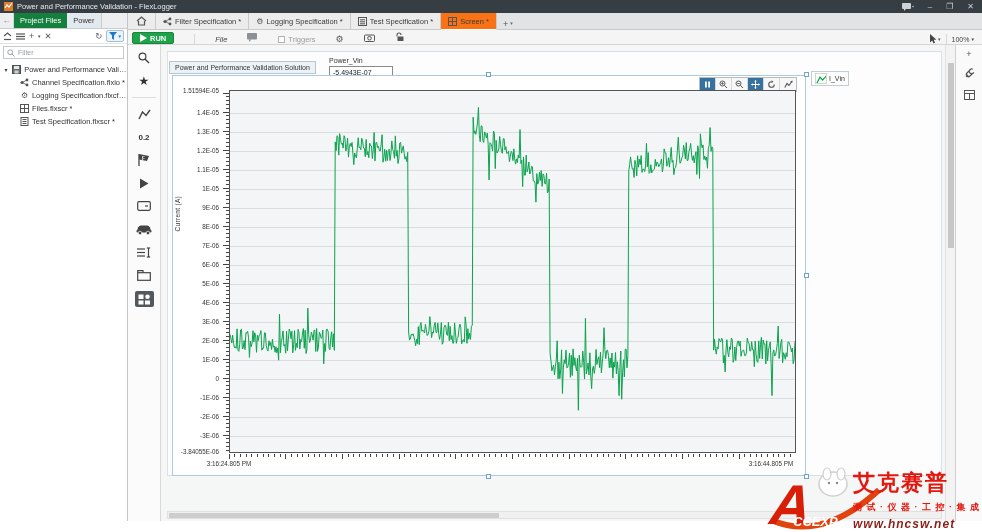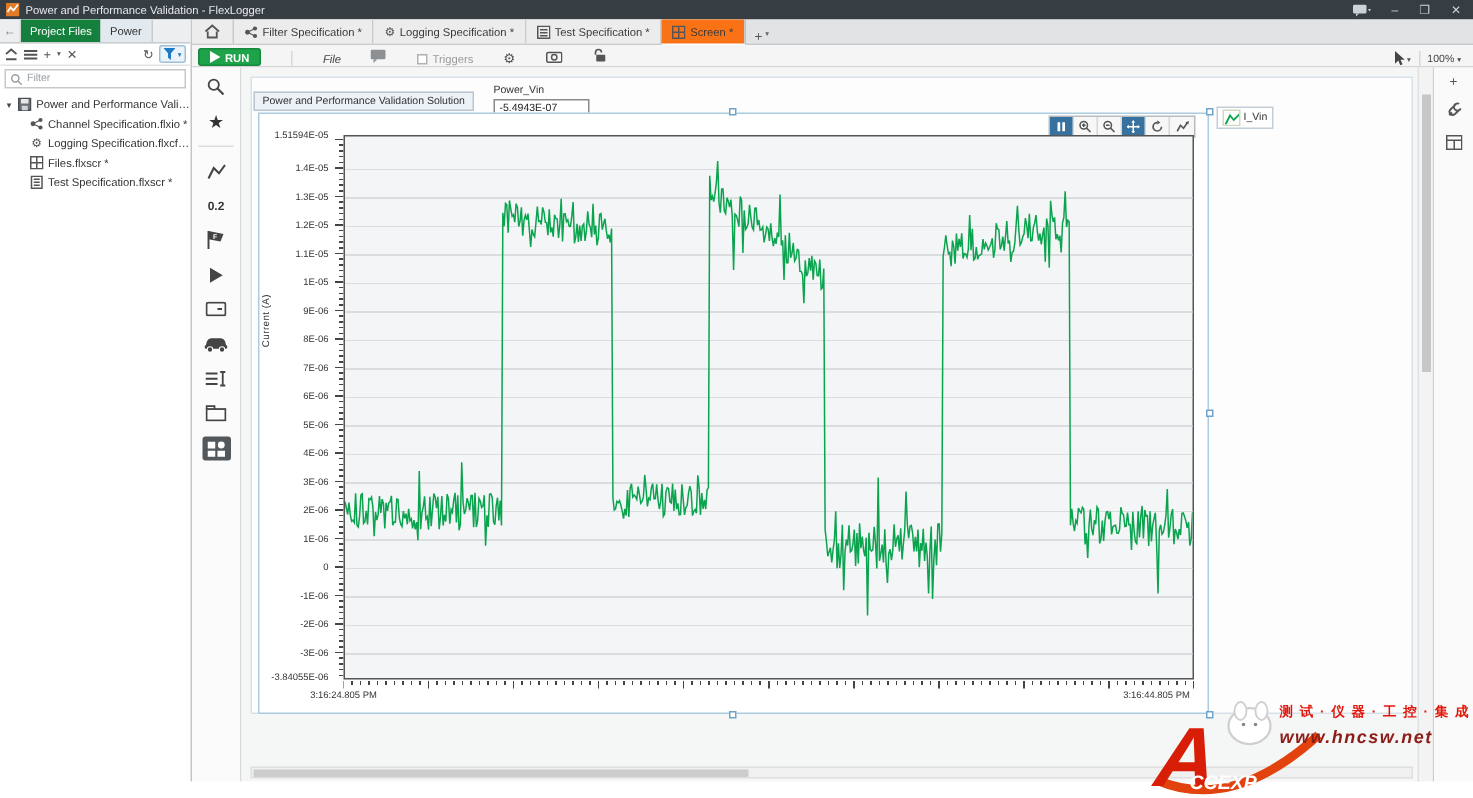--- a/index.html
+++ b/index.html
@@ -752,18 +752,19 @@
       <path d="M4,58 Q55,80 112,28" fill="none" stroke="#e2420e" stroke-width="6"></path>
       <text x="8" y="62" font-size="56" font-style="italic" font-weight="bold" fill="#d81e06" transform="skewX(-6)">A</text>
       <ellipse cx="66" cy="22" rx="14" ry="12" fill="#fff" stroke="#cfcfcf" stroke-width="1.5"></ellipse>
       <ellipse cx="60" cy="12" rx="4" ry="6" fill="#fff" stroke="#cfcfcf" stroke-width="1.2"></ellipse>
       <ellipse cx="74" cy="12" rx="4" ry="6" fill="#fff" stroke="#cfcfcf" stroke-width="1.2"></ellipse>
       <circle cx="62" cy="21" r="1.2" fill="#888"></circle>
         <circle cx="70" cy="21" r="1.2" fill="#888"></circle>
       <text x="26" y="64" font-size="13" font-style="italic" font-weight="bold" fill="#ffffff">CCEXP</text>
     </svg>
     <div class="wm-text">
+      <div class="wm-cn">艾克赛普</div>
       <div class="wm-tag">测 试 · 仪 器 · 工 控 · 集 成</div>
       <div class="wm-url">www.hncsw.net</div>
     </div>
   </div>
 
 </div>
 
 </body></html>

